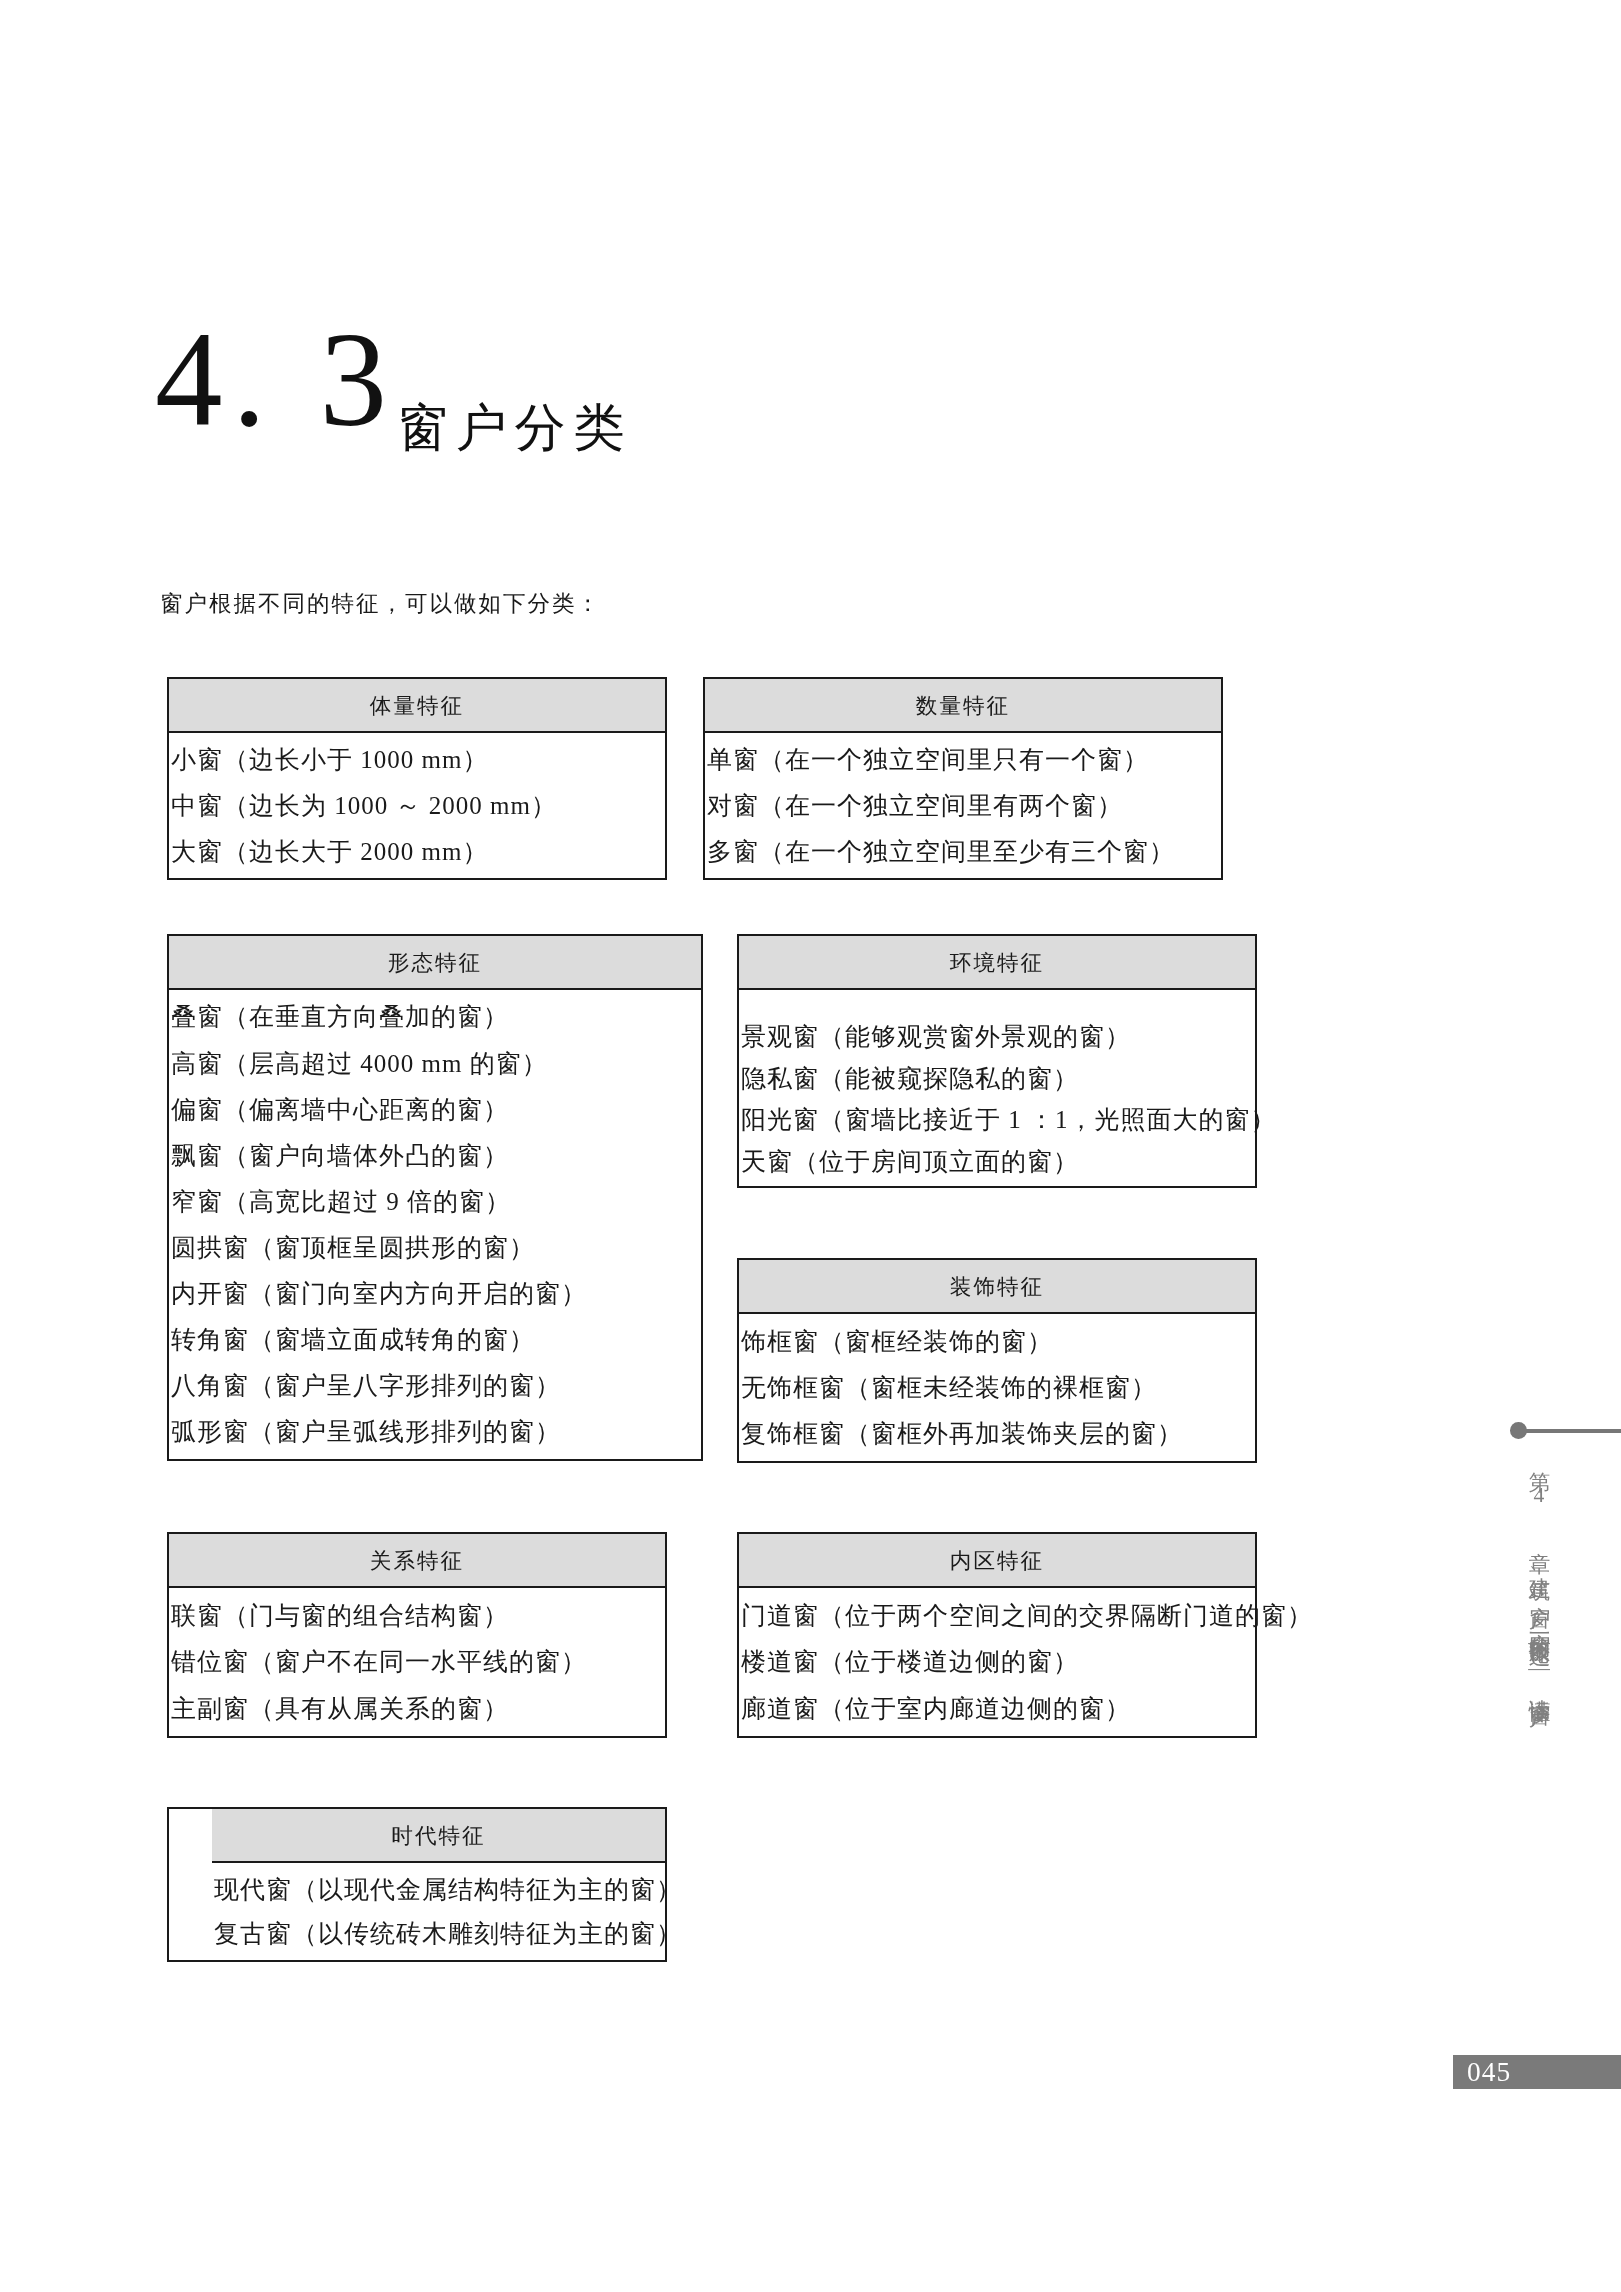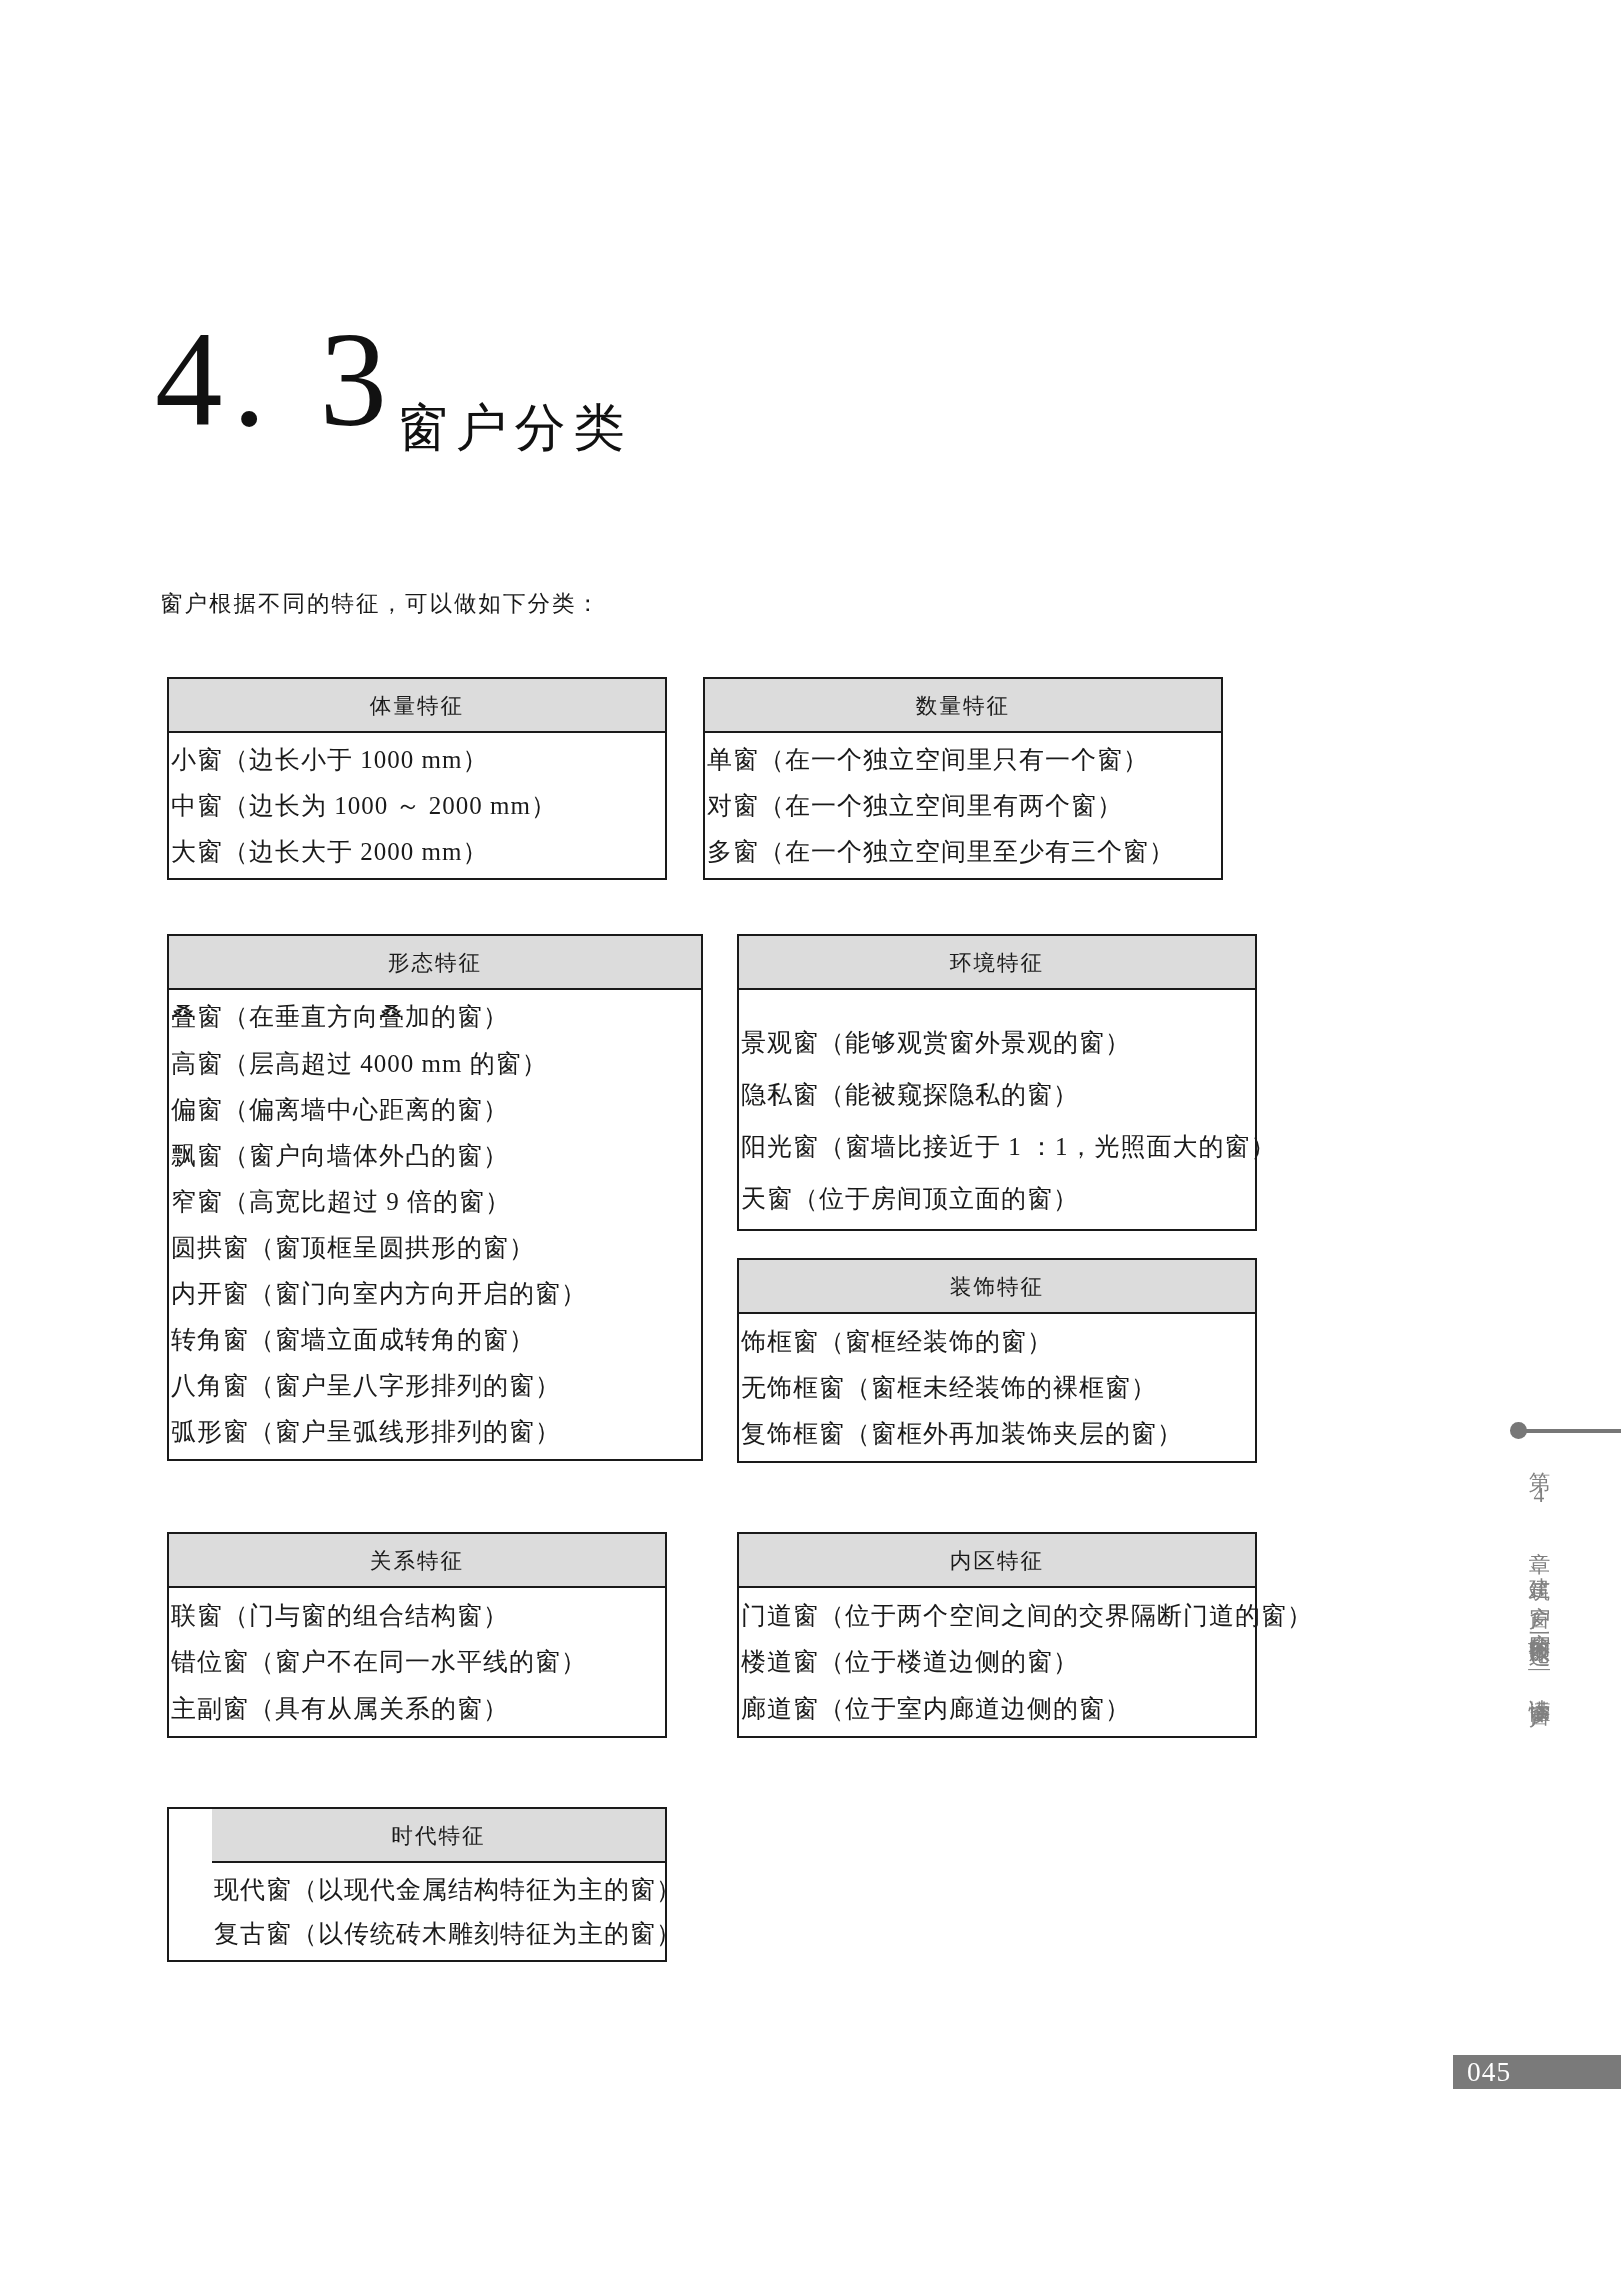--- a/index.html
+++ b/index.html
@@ -148,21 +148,21 @@
       <div class="tbl-row">飘窗（窗户向墙体外凸的窗）</div>
       <div class="tbl-row">窄窗（高宽比超过 9 倍的窗）</div>
       <div class="tbl-row">圆拱窗（窗顶框呈圆拱形的窗）</div>
       <div class="tbl-row">内开窗（窗门向室内方向开启的窗）</div>
       <div class="tbl-row">转角窗（窗墙立面成转角的窗）</div>
       <div class="tbl-row">八角窗（窗户呈八字形排列的窗）</div>
       <div class="tbl-row">弧形窗（窗户呈弧线形排列的窗）</div>
     </div>
   </div>
 
-  <div class="tbl" style="left:737px; top:934px; width:520px; height:297px;gap:22px;">
+  <div class="tbl" style="left:737px; top:934px; width:520px; height:254px;gap:22px;">
     <div class="tbl-header">环境特征</div>
     <div class="tbl-body">
       <div class="tbl-row">景观窗（能够观赏窗外景观的窗）</div>
       <div class="tbl-row">隐私窗（能被窥探隐私的窗）</div>
       <div class="tbl-row">阳光窗（窗墙比接近于 1 ：1，光照面大的窗）</div>
       <div class="tbl-row">天窗（位于房间顶立面的窗）</div>
     </div>
   </div>
 
   <div class="tbl" style="left:167px; top:1532px; width:500px; height:206px;">

